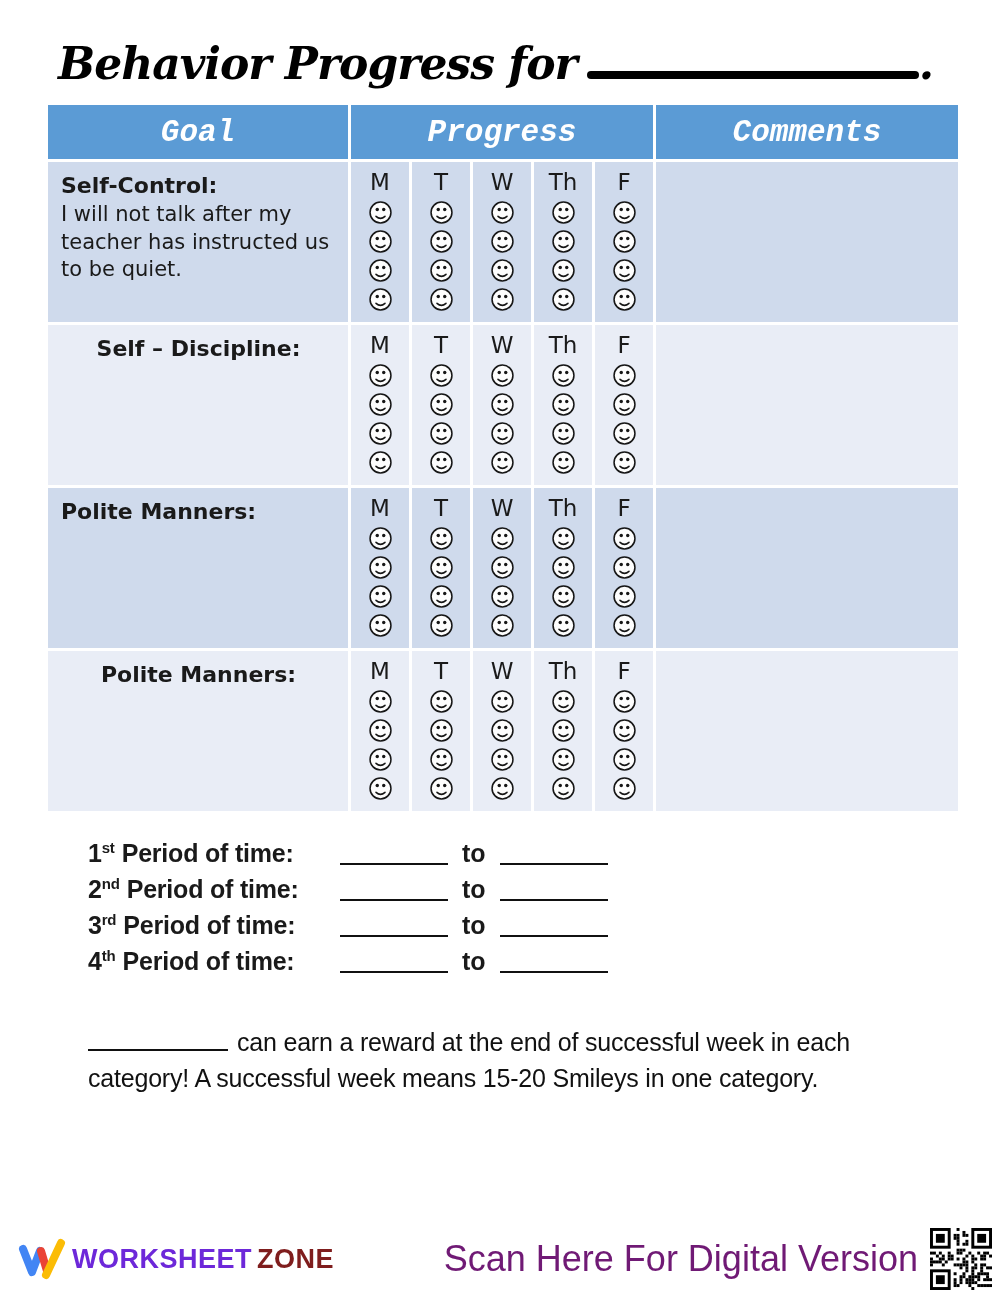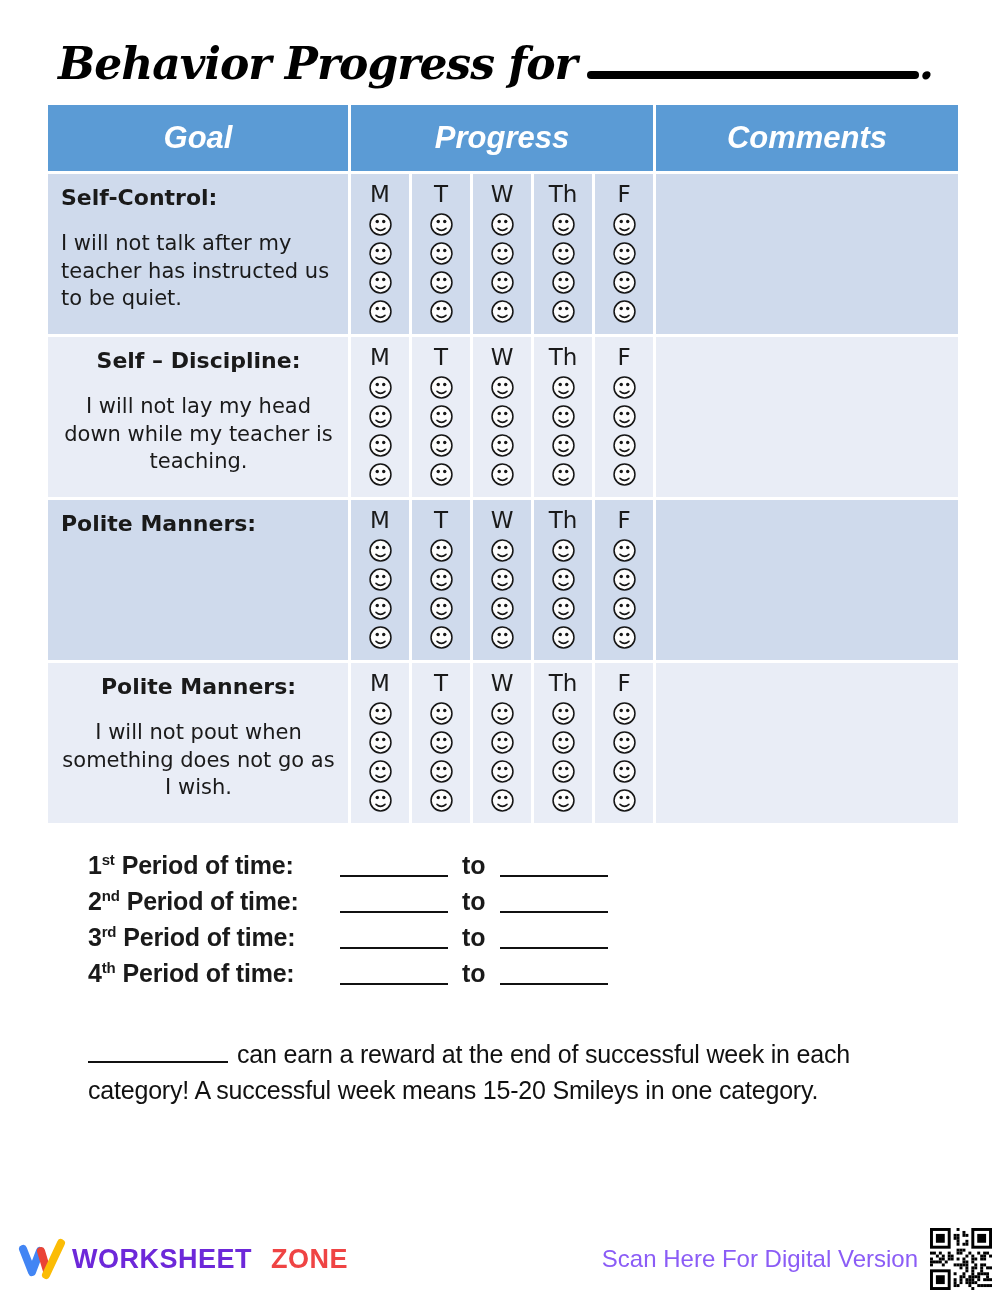--- a/index.html
+++ b/index.html
@@ -17,32 +17,32 @@
   .title-blank{
     display:inline-block;width:332px;height:0;
     border-bottom:8px solid #000;margin-left:10px;border-radius:4px;
   }
   
   .btable{
     display:grid;grid-template-columns:300px repeat(5,58px) 1fr;
     gap:3px;width:910px;background:#ffffff;
   }
   .hcell{
-    background:#5B9BD5;color:#ffffff;height:66px;
+    background:#5B9BD5;color:#ffffff;height:54px;
     display:flex;align-items:center;justify-content:center;
-    font-family:Liberation Sans, sans-serif;font-style:italic;font-weight:bold;
+    font-family:Liberation Mono, monospace;font-style:italic;font-weight:bold;
     font-size:31px;letter-spacing:0;
   }
   .hcell.progress{grid-column:2/7;}
   .cell{min-height:160px;box-sizing:border-box;}
   .cell.dark{background:#CFDAEC;}
   .cell.light{background:#E9EDF6;text-align:center;}
   .goal-cell{padding:10px 12px 8px 13px;}
   .goal-title{font-weight:bold;font-size:22px;line-height:1.3;}
-  .goal-text{font-size:21px;line-height:1.33;margin-top:17px;}
+  .goal-text{font-size:21px;line-height:1.33;}
   .day-cell{display:flex;flex-direction:column;align-items:center;padding-top:9px;}
   .day-letter{font-size:23px;line-height:1;margin-bottom:3px;}
   .smiley{width:27px;height:27px;display:block;margin-top:2px;flex:0 0 auto;}
   .comment-cell{padding:8px 10px;font-size:20px;}
   
   .para{
     font-family:"Liberation Sans",sans-serif;color:#111;
     font-size:25px;line-height:1.42;letter-spacing:-0.2px;
   }
   .intro{margin:24px 0 0 40px;width:808px;}
@@ -62,24 +62,24 @@
   .to{display:inline-block;margin:0 15px 0 14px;}
   
   .footer{
     position:absolute;left:18px;right:8px;bottom:2px;height:66px;
     display:flex;align-items:center;
   }
   .logo{display:flex;align-items:center;}
   .logo-mark{width:48px;height:44px;}
   .logo-text{font-family:"Liberation Sans",sans-serif;font-weight:bold;font-size:27px;letter-spacing:0.5px;margin-left:6px;}
   .logo-w1{color:#6d28d9;}
-  .logo-w2{color:#ef4444;margin-left:19px;}
+  .logo-w2{color:#7f1d1d;margin-left:5px;}
   .scan{
     margin-left:auto;margin-right:12px;
-    font-family:"Liberation Sans",sans-serif;font-size:24px;color:#8b5cf6;
+    font-family:"Liberation Sans",sans-serif;font-size:36px;color:#701a75;
   }
   .qr{width:62px;height:62px;background:#fff;}
 </style>
 </head>
 <body>
 
 <div class="page">
 
   <h1 class="title"><span>Behavior Progress for</span><span class="title-blank"></span><span>.</span></h1>
 
@@ -223,21 +223,20 @@
         <svg class="smiley" viewBox="0 0 30 30">
           <circle cx="15" cy="15" r="11.6" fill="#FDFDFD" stroke="#161616" stroke-width="1.7"></circle>
           <circle cx="11.4" cy="11.6" r="1.9" fill="#161616"></circle>
           <circle cx="18.6" cy="11.6" r="1.9" fill="#161616"></circle>
           <path d="M10 19.3 Q15 23.8 20 19.3" fill="none" stroke="#161616" stroke-width="1.7" stroke-linecap="round"></path>
         </svg>
       </div>
       <div class="cell comment-cell dark"></div>
       <div class="cell goal-cell light">
         <div class="goal-title">Self – Discipline:</div>
-        <div class="goal-text">I will not lay my head down while my teacher is teaching.</div>
       </div>
       <div class="cell day-cell light">
         <div class="day-letter">M</div>
         <svg class="smiley" viewBox="0 0 30 30">
           <circle cx="15" cy="15" r="11.6" fill="#FDFDFD" stroke="#161616" stroke-width="1.7"></circle>
           <circle cx="11.4" cy="11.6" r="1.9" fill="#161616"></circle>
           <circle cx="18.6" cy="11.6" r="1.9" fill="#161616"></circle>
           <path d="M10 19.3 Q15 23.8 20 19.3" fill="none" stroke="#161616" stroke-width="1.7" stroke-linecap="round"></path>
         </svg>
         <svg class="smiley" viewBox="0 0 30 30">
@@ -502,21 +501,20 @@
         <svg class="smiley" viewBox="0 0 30 30">
           <circle cx="15" cy="15" r="11.6" fill="#FDFDFD" stroke="#161616" stroke-width="1.7"></circle>
           <circle cx="11.4" cy="11.6" r="1.9" fill="#161616"></circle>
           <circle cx="18.6" cy="11.6" r="1.9" fill="#161616"></circle>
           <path d="M10 19.3 Q15 23.8 20 19.3" fill="none" stroke="#161616" stroke-width="1.7" stroke-linecap="round"></path>
         </svg>
       </div>
       <div class="cell comment-cell dark"></div>
       <div class="cell goal-cell light">
         <div class="goal-title">Polite Manners:</div>
-        <div class="goal-text">I will not pout when something does not go as I wish.</div>
       </div>
       <div class="cell day-cell light">
         <div class="day-letter">M</div>
         <svg class="smiley" viewBox="0 0 30 30">
           <circle cx="15" cy="15" r="11.6" fill="#FDFDFD" stroke="#161616" stroke-width="1.7"></circle>
           <circle cx="11.4" cy="11.6" r="1.9" fill="#161616"></circle>
           <circle cx="18.6" cy="11.6" r="1.9" fill="#161616"></circle>
           <path d="M10 19.3 Q15 23.8 20 19.3" fill="none" stroke="#161616" stroke-width="1.7" stroke-linecap="round"></path>
         </svg>
         <svg class="smiley" viewBox="0 0 30 30">

